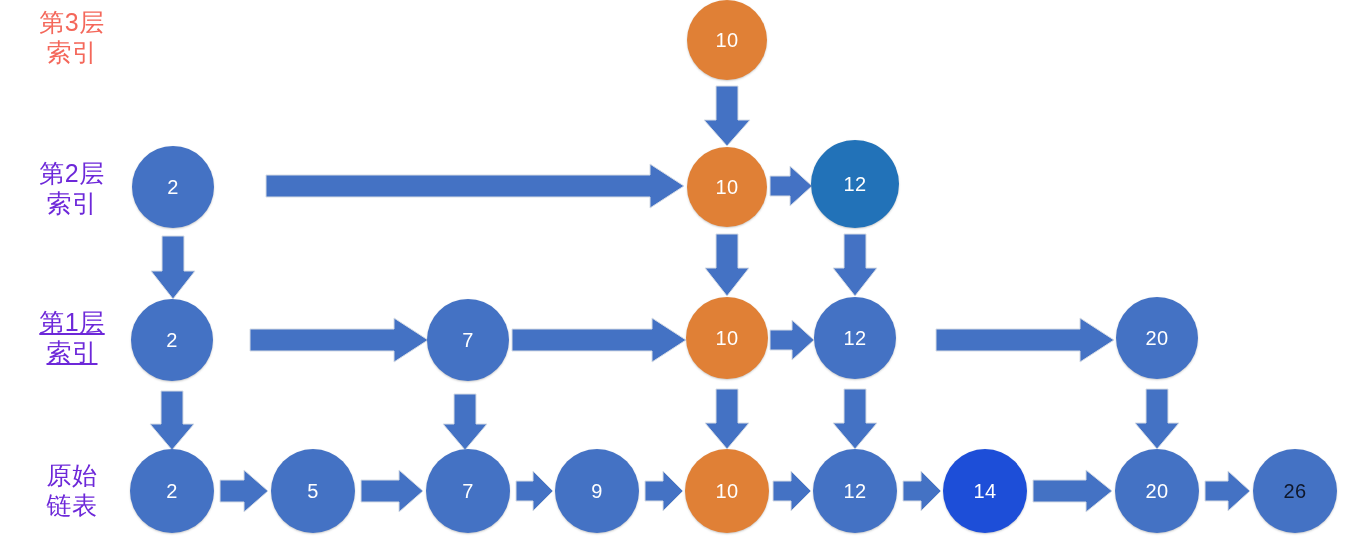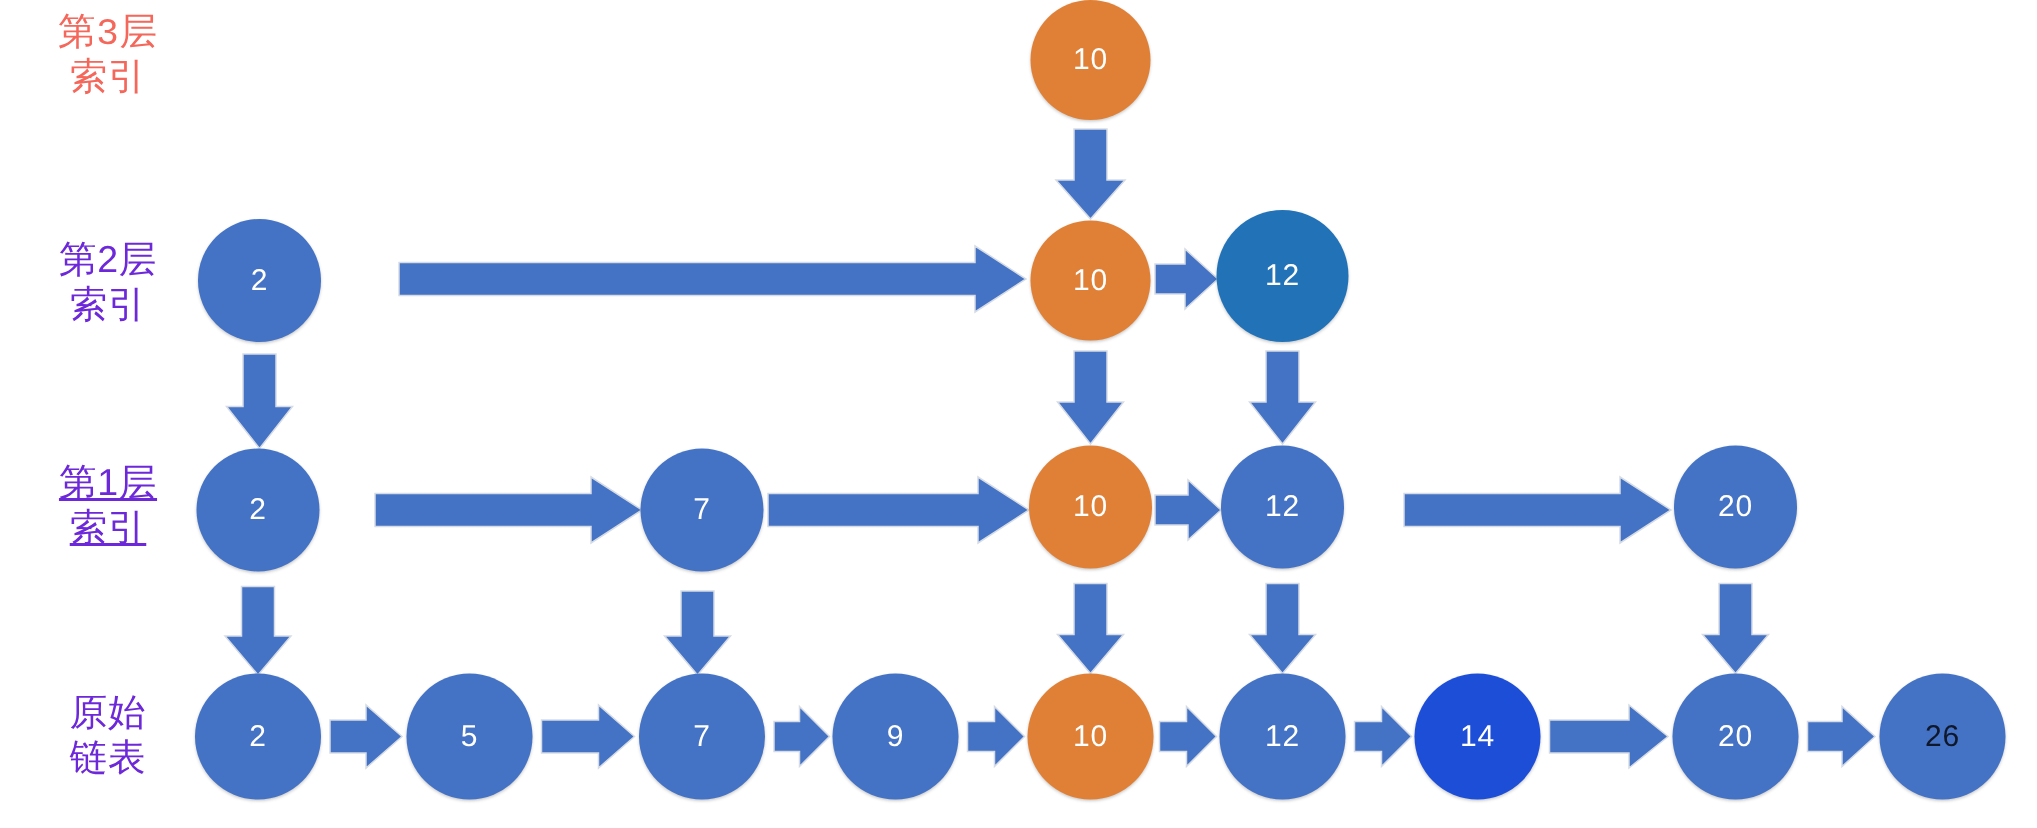--- a/index.html
+++ b/index.html
@@ -21,21 +21,20 @@
     position: absolute;
     text-align: center;
     line-height: 1.18;
     white-space: pre-line;
     font-size: 25px;
     color: #6d28d9;
     letter-spacing: 0.5px;
   }
   .row-label.accent {
     color: #F4675A;
-    font-family: Liberation Mono, monospace;
   }
   .node {
     position: absolute;
     border-radius: 50%;
     display: flex;
     align-items: center;
     justify-content: center;
     color: #ffffff;
     font-size: 20px;
     letter-spacing: 0.5px;

